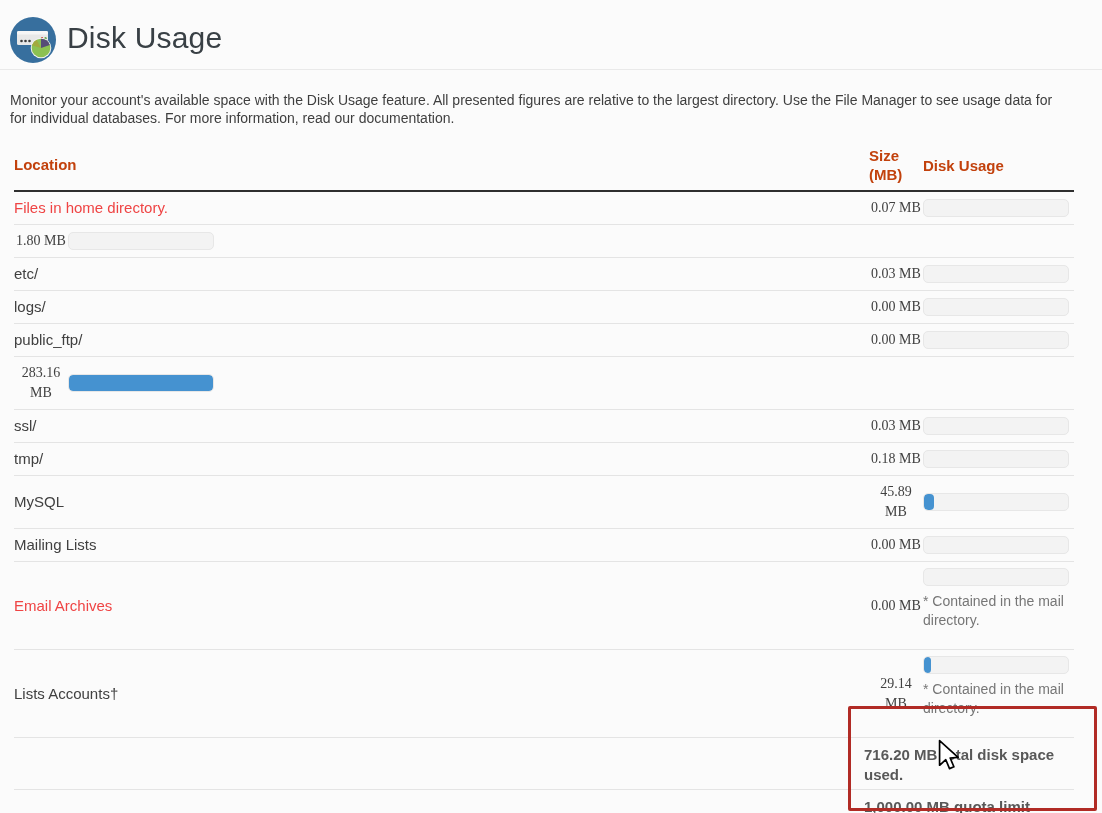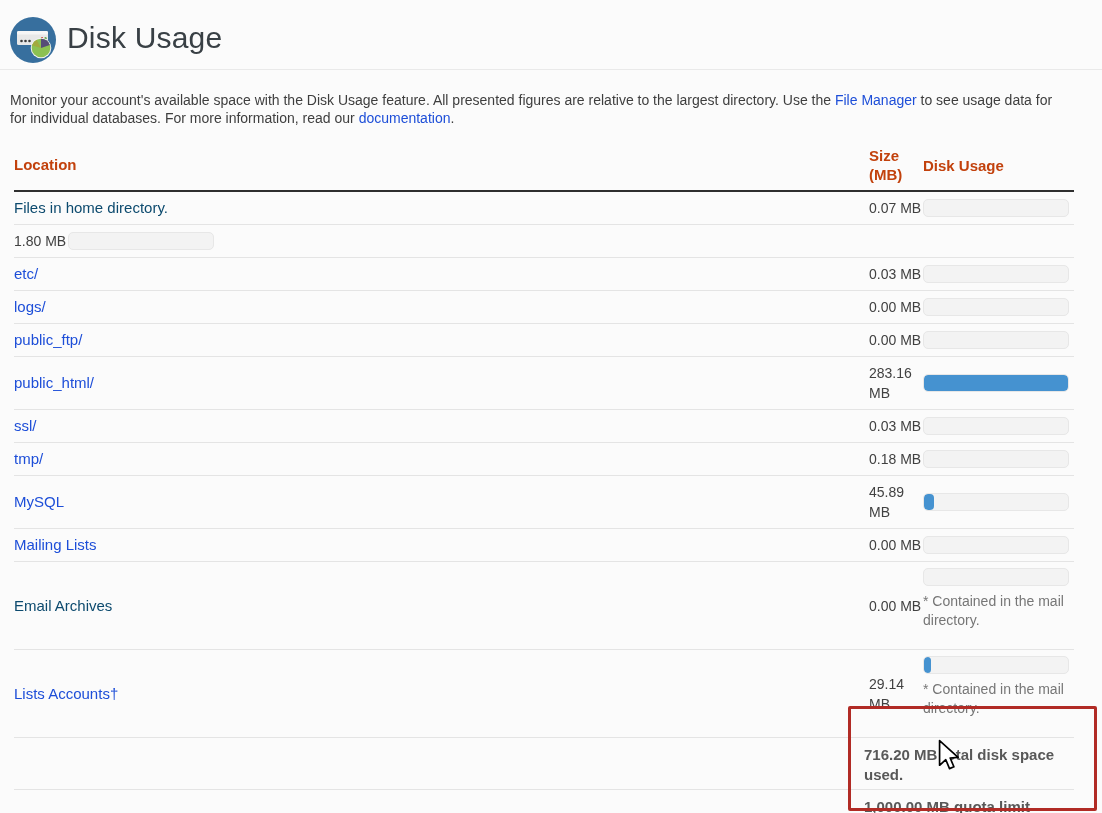--- a/index.html
+++ b/index.html
@@ -2,21 +2,21 @@
 <html><head>
 <meta charset="utf-8">
 <style>
   * { box-sizing: border-box; }
   html,body { margin:0; padding:0; }
   body {
     width:1102px; height:813px; overflow:hidden; position:relative;
     background:#fbfbfb; color:#414141;
     font-family:"Liberation Sans", sans-serif;
   }
-  a { color:#1d4ed8; text-decoration:none; cursor:pointer; }
+  a { color:#404040; text-decoration:none; cursor:pointer; }
 
   
   .page-header { display:flex; align-items:center; padding:11px 0 0 9px; height:70px;
                  border-bottom:1px solid #e9e9e9; }
   .page-header h1 { font-size:30px; font-weight:400; color:#394045; margin:0 0 4px 10px; letter-spacing:.2px; }
   .app-icon { width:48px; height:48px; flex:0 0 48px; }
 
   
   .intro { margin:21px 0 0 10px; font-size:14px; line-height:18px; color:#3e3e3e; }
   .intro-line { white-space:nowrap; }
@@ -24,22 +24,22 @@
   
   .du-table { margin:14px 0 0 14px; width:1060px; font-size:15px; }
   .thead { display:flex; align-items:center; border-bottom:2px solid #2f2f2f;
            padding:5px 0 6px; font-weight:bold; color:#c2410c; }
   .c-loc  { flex:1; line-height:20px; }
   .c-size { width:54px; line-height:19px; }
   .c-usage{ width:151px; line-height:19px; }
   .thead .c-size { font-size:15px; }
 
   .t-row { display:flex; align-items:center; border-bottom:1px solid #e4e4e4; padding:6px 0; }
-  .t-row .c-size { text-align:left; font-size:14px; line-height:20px; color:#414141; }
-  .loc.plain { color:#0c4a6e; cursor:default; }
+  .t-row .c-size { text-align:center; font-size:14px; line-height:20px; color:#414141;font-family:Liberation Serif, serif; }
+  .loc.plain { color:#ef4444; cursor:default; }
 
   .bar { width:146px; height:18px; background:#f3f3f3; border:1px solid #e7e7e7;
          border-radius:5px; overflow:hidden; }
   .bar-fill { height:100%; width:0; background:#4592d0; border-radius:4px; }
   .note { font-size:14px; line-height:19px; color:#767676; margin:6px 0 13px; width:150px; }
 
   .sum-row { display:flex; border-bottom:1px solid #e4e4e4; padding:4px 0; }
   .sum-spacer { flex:1; }
   .sum-text { width:210px; font-size:15px; font-weight:bold; color:#585858;
               line-height:20px; padding-top:3px; }
@@ -126,21 +126,20 @@
     <div class="c-loc"><a class="loc link" href="#">public_ftp/</a></div>
     <div class="c-size">0.00 MB</div>
     <div class="c-usage">
       <div class="bar">
             <div class="bar-fill" style="width: 0%; background: rgb(69, 146, 208);"></div>
           </div>
 
     </div>
   </div>
       <div class="t-row">
-    <div class="c-loc"><a class="loc link" href="#">public_html/</a></div>
     <div class="c-size">283.16 MB</div>
     <div class="c-usage">
       <div class="bar">
             <div class="bar-fill" style="width: 100%; background: rgb(69, 146, 208);"></div>
           </div>
 
     </div>
   </div>
       <div class="t-row">
     <div class="c-loc"><a class="loc link" href="#">ssl/</a></div>

